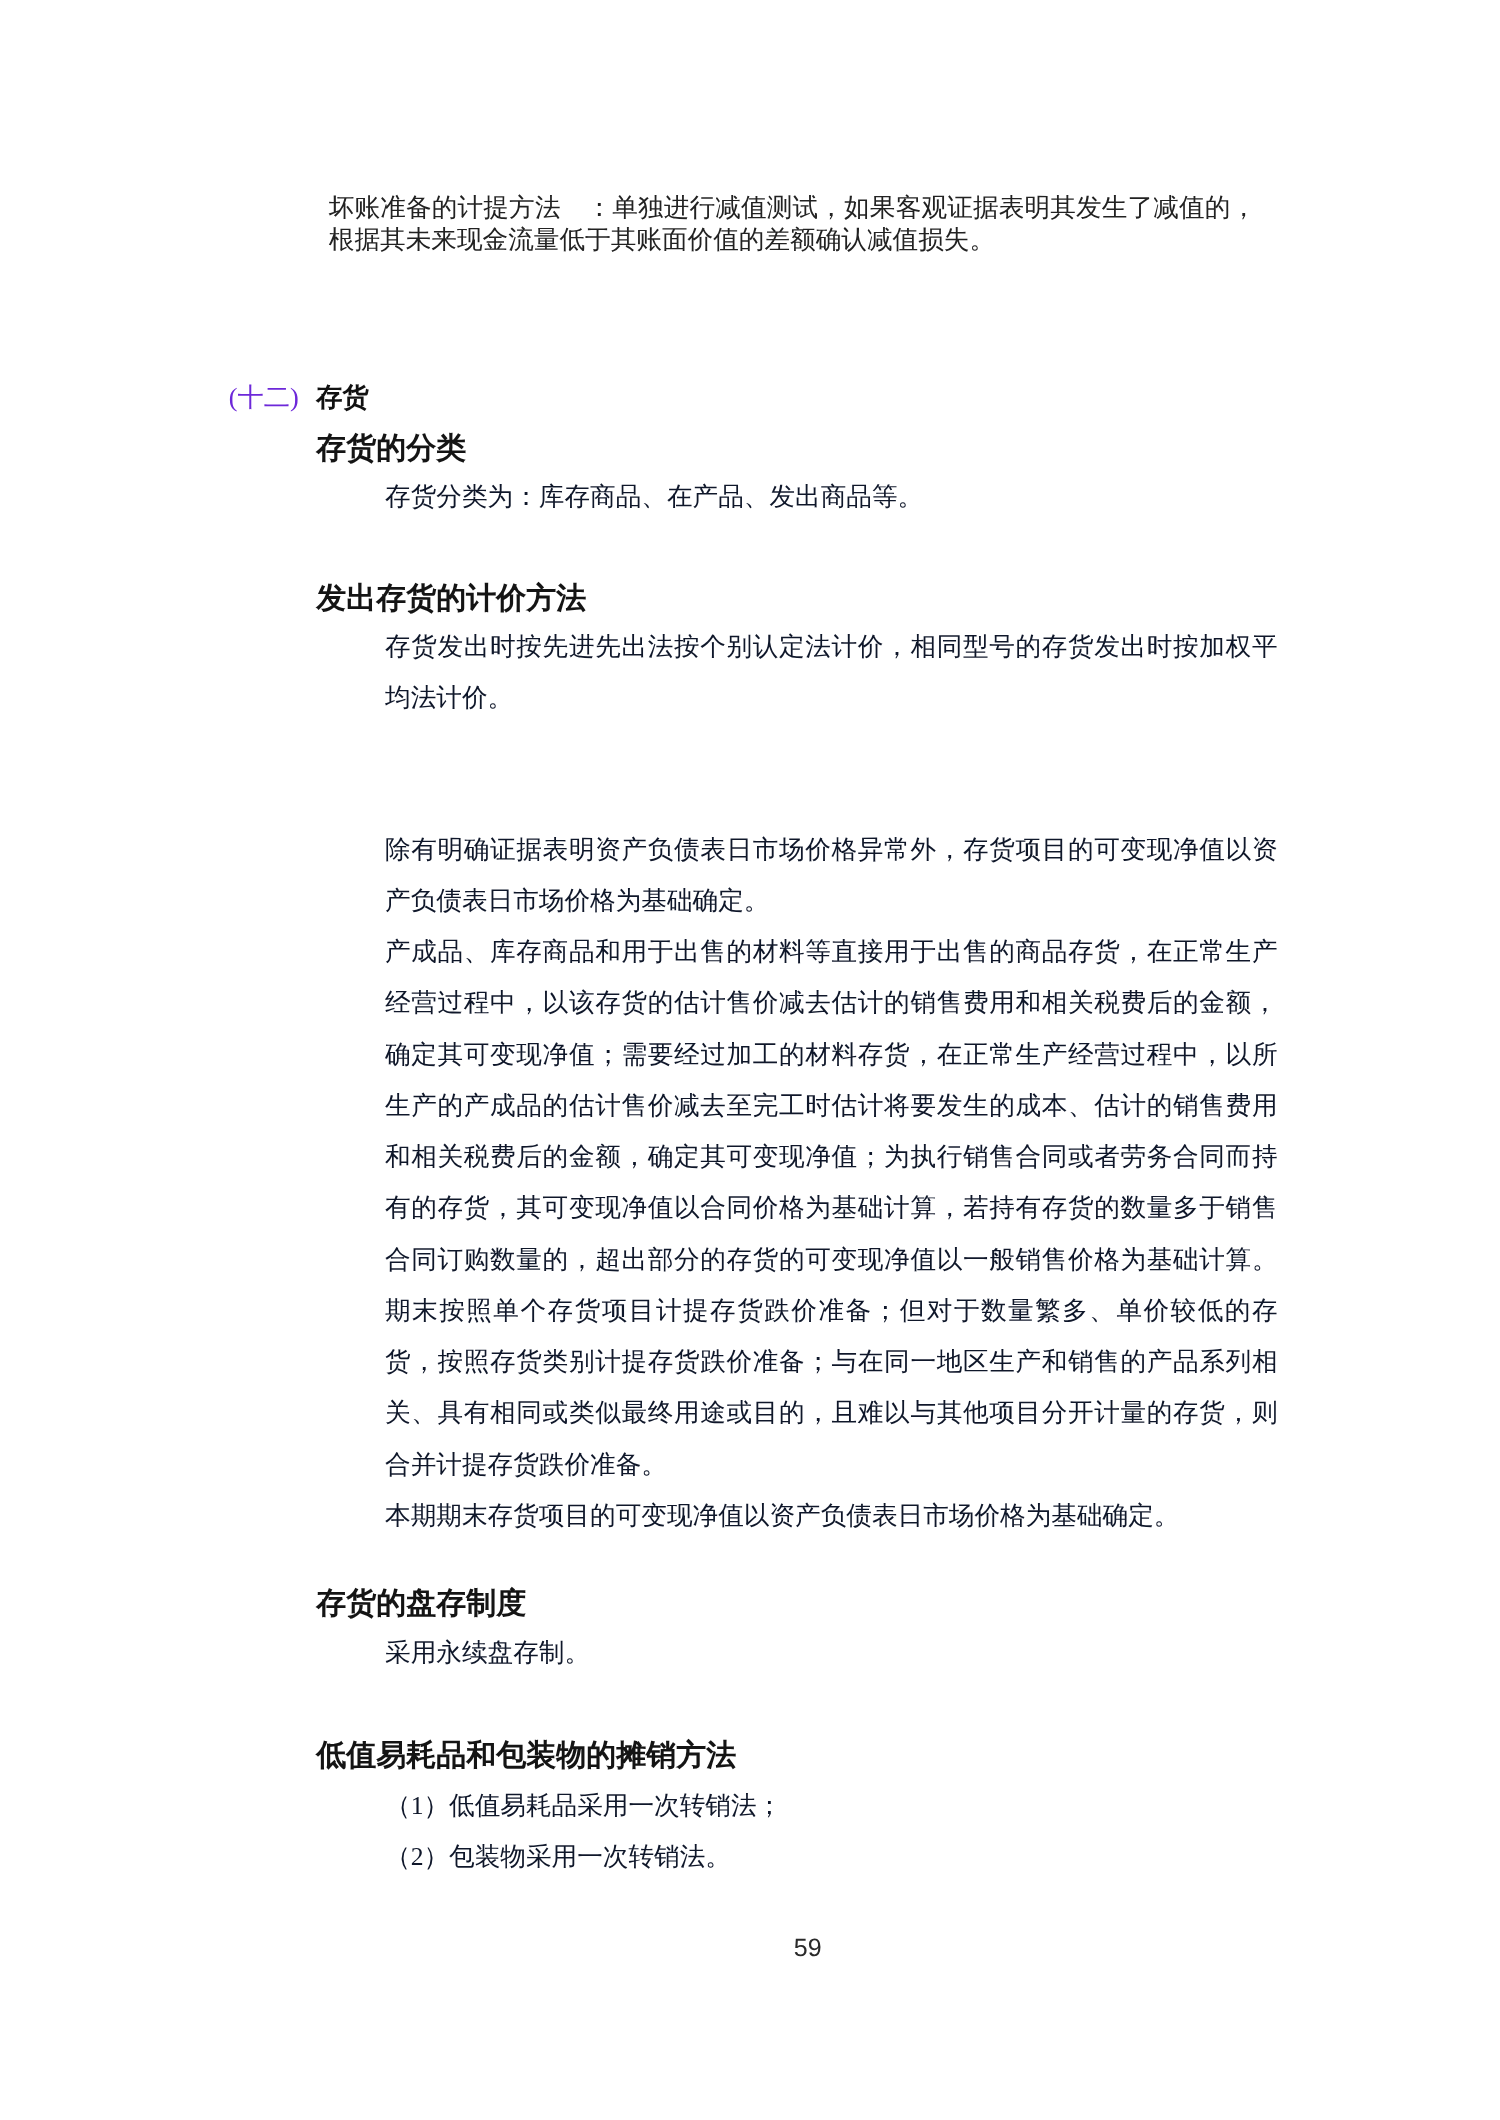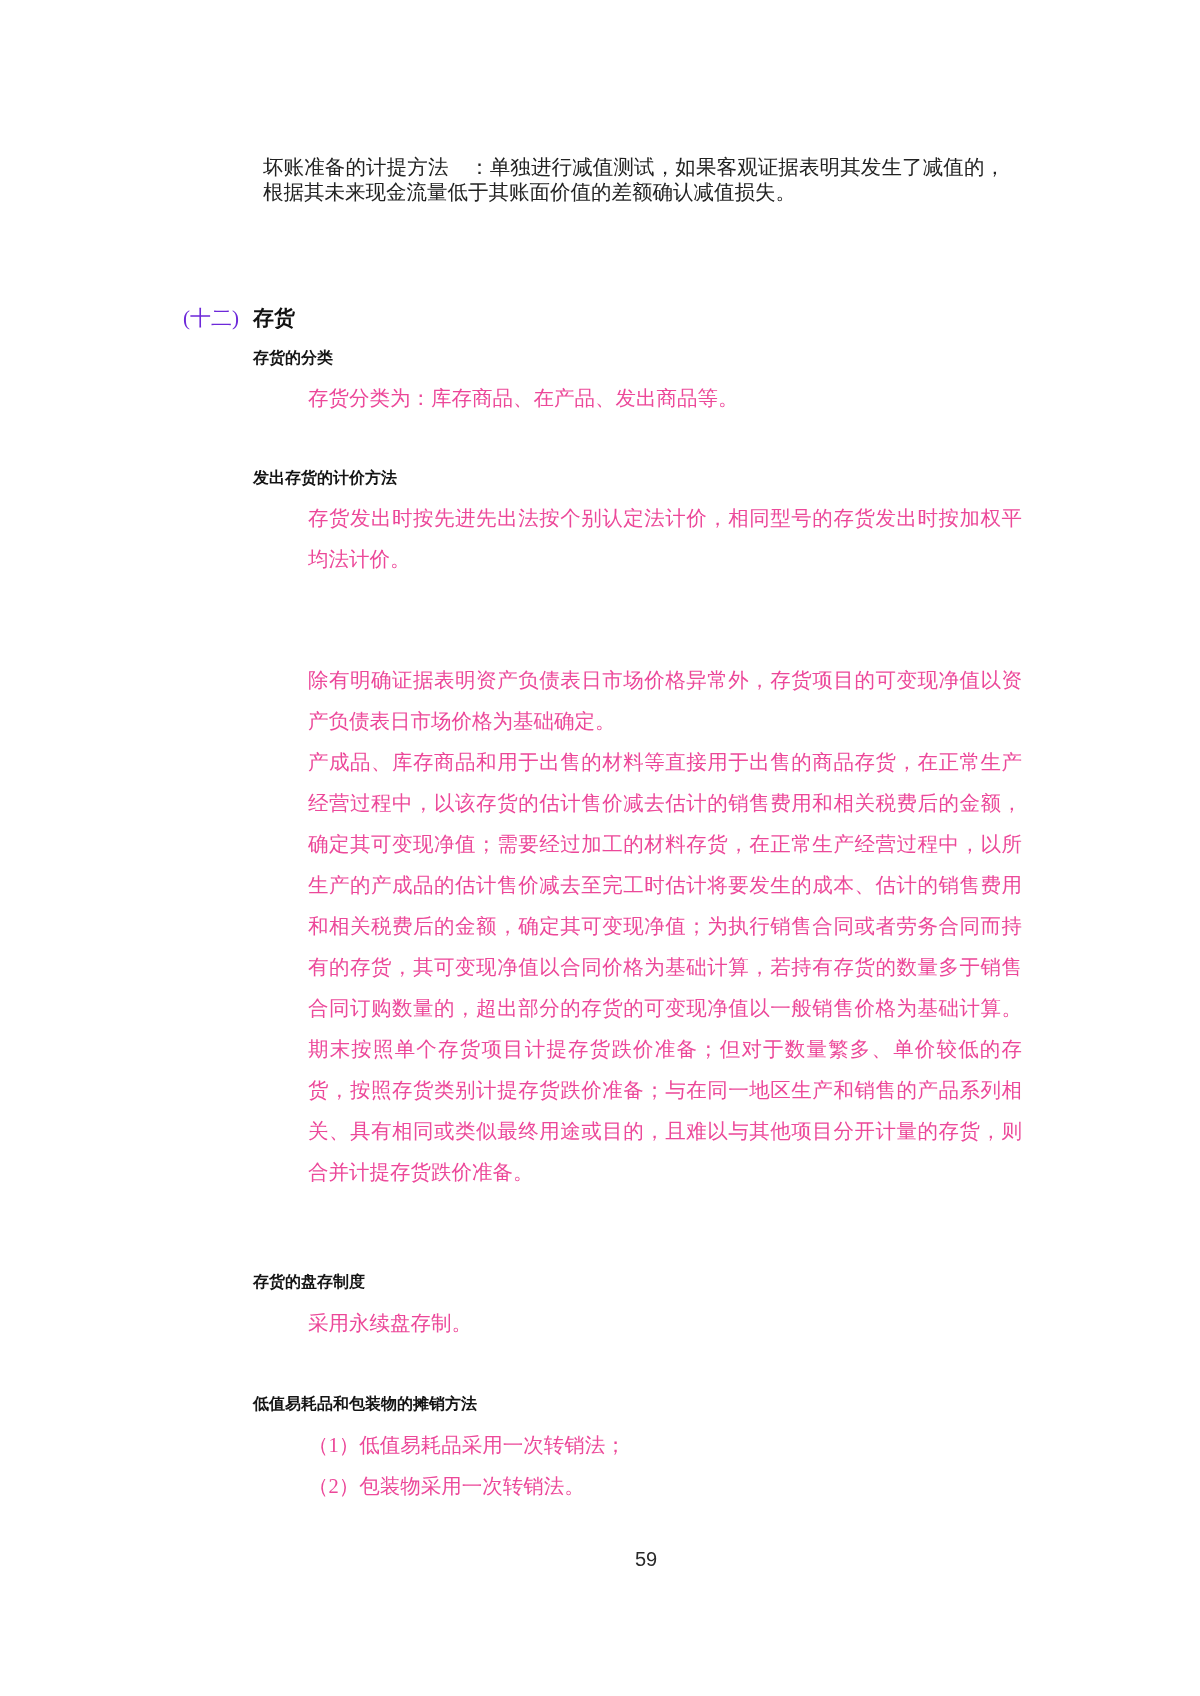--- a/index.html
+++ b/index.html
@@ -42,35 +42,34 @@
   .sec-title {
     position: absolute;
     left: 253px;
     font-weight: 700;
     color: #111111;
   }
   .sub-heading {
     position: absolute;
     left: 253px;
     margin: 0;
-    font-size: 16px;
+    font-size: 24px;
     font-weight: 700;
     line-height: 41px;
     color: #141414;
     white-space: nowrap;
-    font-family: Liberation Mono, monospace;
   }
   .body-block {
     position: absolute;
     left: 308px;
     width: 714px;
     font-size: 20.5px;
     line-height: 41px;
     text-align: justify;
-    color: #ec4899;
+    color: #0f172a;
   }
   .body-block p { margin: 0; }
   .page-number {
     position: absolute;
     top: 1548px;
     left: 635px;
     width: 100px;
     text-align: left;
     font-family: "Liberation Sans", "DejaVu Sans", sans-serif;
     font-size: 20px;
@@ -95,20 +94,21 @@
   </div>
 
   <h3 class="sub-heading" style="top:459px">发出存货的计价方法</h3>
   <div class="body-block" style="top:498px">
     <p>存货发出时按先进先出法按个别认定法计价，相同型号的存货发出时按加权平均法计价。</p>
   </div>
 
   <div class="body-block" style="top:660px">
     <p>除有明确证据表明资产负债表日市场价格异常外，存货项目的可变现净值以资产负债表日市场价格为基础确定。</p>
     <p>产成品、库存商品和用于出售的材料等直接用于出售的商品存货，在正常生产经营过程中，以该存货的估计售价减去估计的销售费用和相关税费后的金额，确定其可变现净值；需要经过加工的材料存货，在正常生产经营过程中，以所生产的产成品的估计售价减去至完工时估计将要发生的成本、估计的销售费用和相关税费后的金额，确定其可变现净值；为执行销售合同或者劳务合同而持有的存货，其可变现净值以合同价格为基础计算，若持有存货的数量多于销售合同订购数量的，超出部分的存货的可变现净值以一般销售价格为基础计算。期末按照单个存货项目计提存货跌价准备；但对于数量繁多、单价较低的存货，按照存货类别计提存货跌价准备；与在同一地区生产和销售的产品系列相关、具有相同或类似最终用途或目的，且难以与其他项目分开计量的存货，则合并计提存货跌价准备。</p>
+    <p>本期期末存货项目的可变现净值以资产负债表日市场价格为基础确定。</p>
   </div>
 
   <h3 class="sub-heading" style="top:1263px">存货的盘存制度</h3>
   <div class="body-block" style="top:1303px">
     <p>采用永续盘存制。</p>
   </div>
 
   <h3 class="sub-heading" style="top:1385px">低值易耗品和包装物的摊销方法</h3>
   <div class="body-block" style="top:1425px">
     <p>（1）低值易耗品采用一次转销法；</p>

